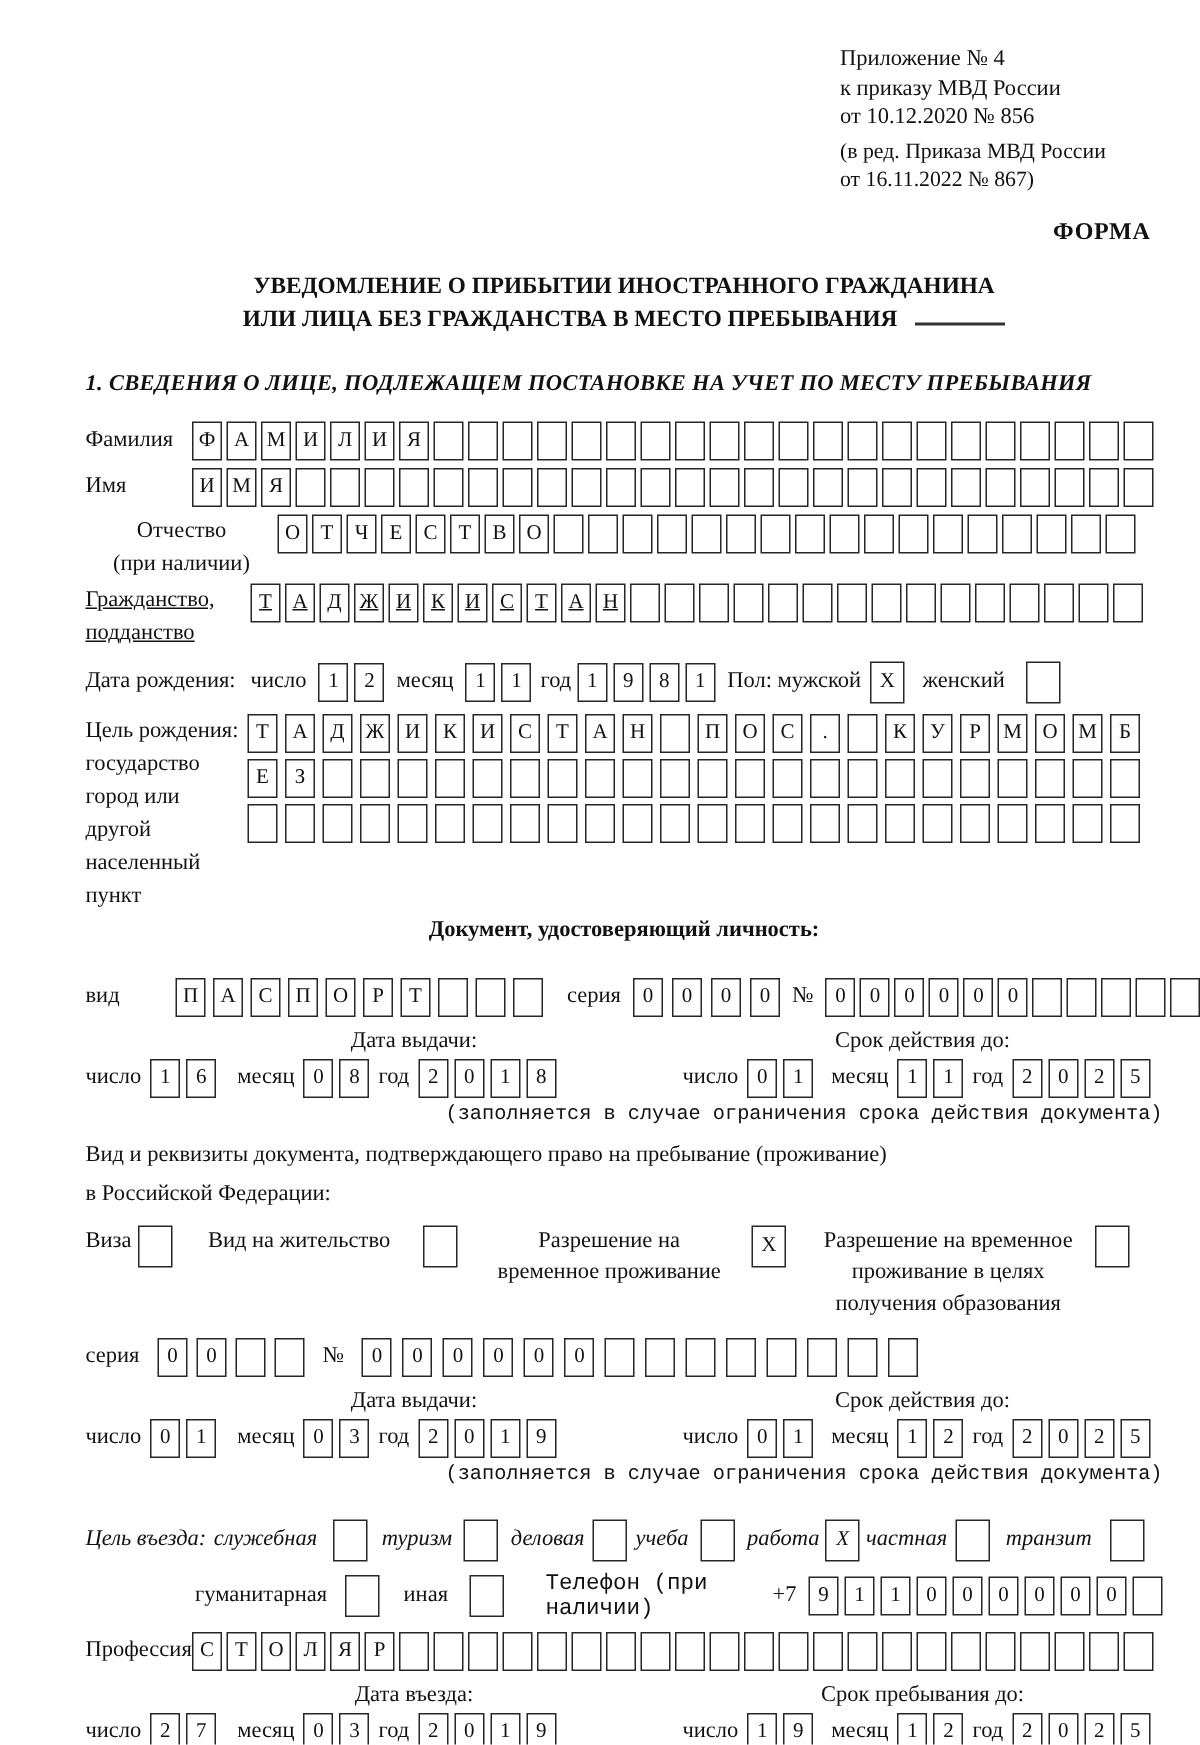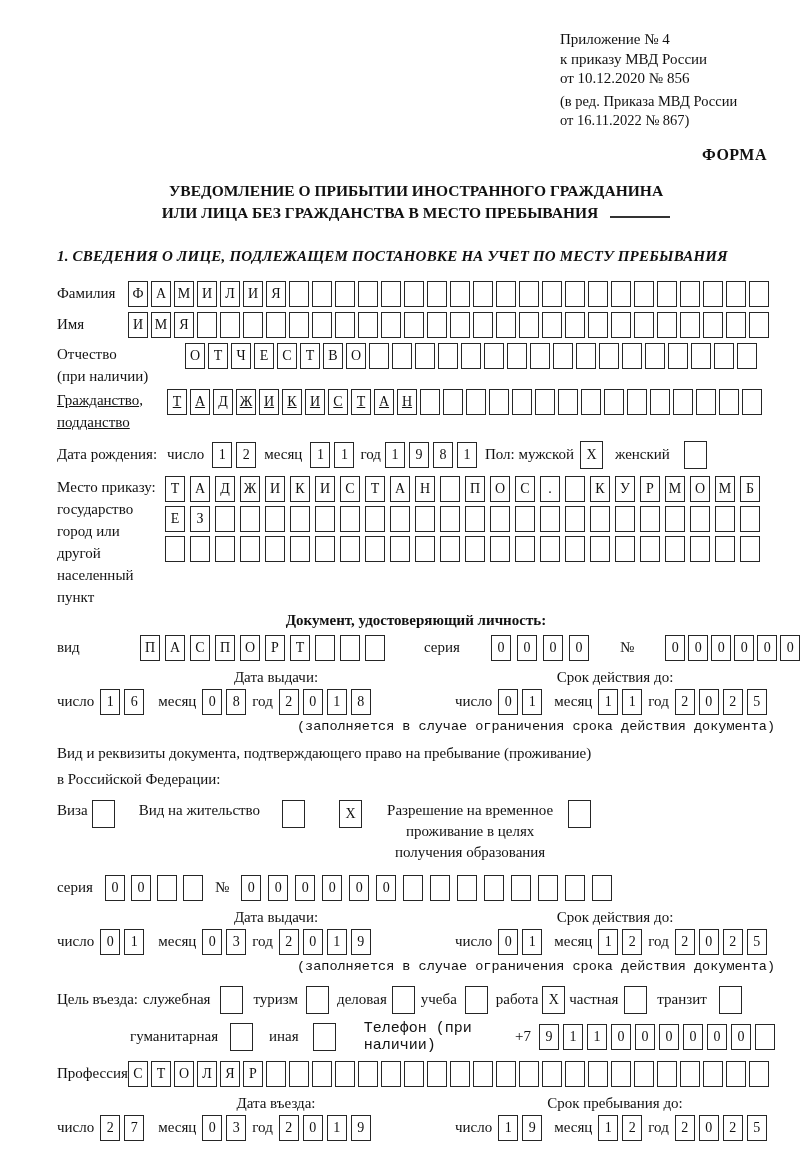--- a/index.html
+++ b/index.html
@@ -26,21 +26,21 @@
   .boxes { display:inline-flex; gap:3px; flex:0 0 auto; }
   .boxes .cell {
     width:20px; height:26px; flex:0 0 auto;
     border:1.7px solid #262626;
     display:inline-flex; align-items:center; justify-content:center;
     font-size:14px; line-height:1;
   }
   .g4 { gap:4px; } .g5 { gap:5px; } .g6 { gap:6px; } .g7 { gap:7px; }
   .cb .cell { width:23px; height:28px; }
 
-  .w71 { width:71px; } .w128 { width:128px; } .w110 { width:110px; }
+  .w71 { width:71px; } .w128 { width:128px;align-items:center; } .w110 { width:110px; }
   .stack { display:flex; flex-direction:column; }
 
   .heading-center { text-align:center; font-weight:bold; margin-top:10px; font-size:15px; }
 
   .date-cols { display:flex; margin-top:8px; }
   .dc-left { width:398px; }
   .dc-right { flex:1; }
   .col-title { text-align:center; padding-left:40px; }
   .dc-right .col-title { padding-left:0; }
   .date-line { display:flex; align-items:center; gap:6px; margin-top:3px; }
@@ -235,21 +235,21 @@
       <span class="cell">X</span>
     </span>
   <span style="margin-right:14px;">женский</span>
   <span class="boxes cb">
       <span class="cell"></span>
     </span>
 </div>
 
 <div class="row top" style="margin-top:7px;">
   <span class="lbl stack lbl2" style="width:108px;">
-    <span>Место приказу:</span>
+    <span>Цель рождения:</span>
     <span>государство</span>
     <span>город или другой</span>
     <span>населенный пункт</span>
   </span>
   <span class="stack" style="gap:4px;">
     <span class="boxes g5">
         <span class="cell">Т</span>
         <span class="cell">А</span>
         <span class="cell">Д</span>
         <span class="cell">Ж</span>
@@ -324,21 +324,21 @@
         <span class="cell"></span>
         <span class="cell"></span>
         <span class="cell"></span>
         <span class="cell"></span>
       </span>
   </span>
 </div>
 
 <div class="heading-center" style="margin-top:4px;">Документ, удостоверяющий личность:</div>
 
-<div class="row" style="margin-top:6px;gap:23px;">
+<div class="row" style="margin-top:23px;">
   <span class="lbl" style="width:60px;">вид</span>
   <span class="boxes g5" style="margin-right:16px;">
       <span class="cell">П</span>
       <span class="cell">А</span>
       <span class="cell">С</span>
       <span class="cell">П</span>
       <span class="cell">О</span>
       <span class="cell">Р</span>
       <span class="cell">Т</span>
       <span class="cell"></span>
@@ -428,20 +428,21 @@
         <span class="cell"></span>
       </span>
   </span>
   <span class="opt" style="margin-left:24px;">
     <span class="txt">Вид на жительство</span>
     <span class="boxes cb" style="margin-left:22px;">
         <span class="cell"></span>
       </span>
   </span>
   <span class="opt" style="margin-left:20px;">
+    <span class="txt ctr mw150">Разрешение на временное проживание</span>
     <span class="boxes cb" style="margin-left:14px;">
         <span class="cell">X</span>
       </span>
   </span>
   <span class="opt" style="margin-left:22px;">
     <span class="txt ctr mw168">Разрешение на временное проживание в целях получения образования</span>
     <span class="boxes cb" style="margin-left:12px;">
         <span class="cell"></span>
       </span>
   </span>
@@ -515,21 +516,21 @@
           <span class="cell">2</span>
           <span class="cell">0</span>
           <span class="cell">2</span>
           <span class="cell">5</span>
         </span>
     </div>
   </div>
 </div>
 <div class="note-right">(заполняется в случае ограничения срока действия документа)</div>
 
-<div class="row" style="margin-top:12px;">
+<div class="row" style="margin-top:22px;font-style:italic;">
   <span style="margin-right:5px;">Цель въезда:</span>
   <span style="margin-right:10px;">служебная</span>
   <span class="boxes cb" style="margin-right:10px;">
       <span class="cell"></span>
     </span>
   <span style="margin-right:8px;">туризм</span>
   <span class="boxes cb" style="margin-right:8px;">
       <span class="cell"></span>
     </span>
   <span style="margin-right:5px;">деловая</span>

